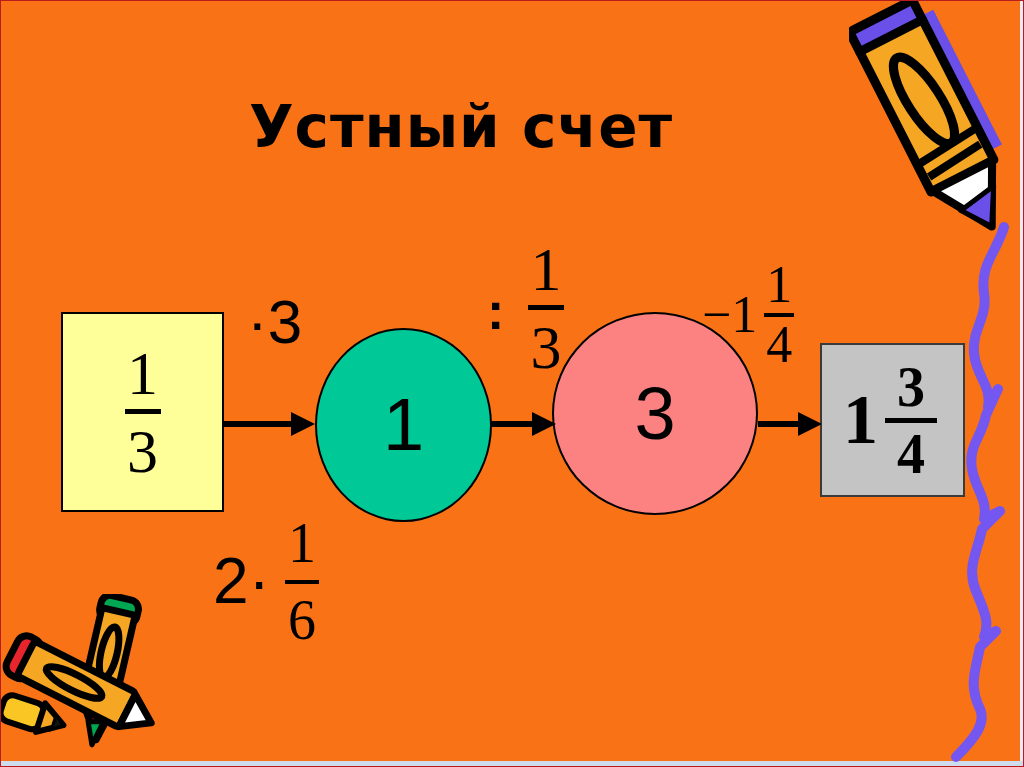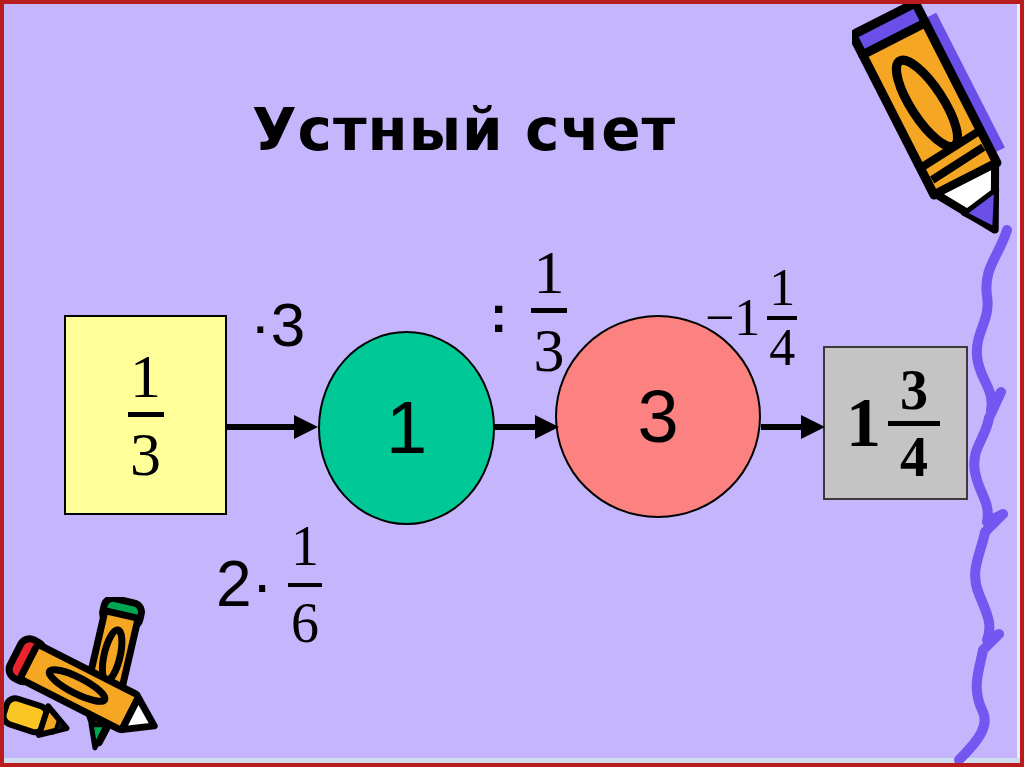--- a/index.html
+++ b/index.html
@@ -1,19 +1,19 @@
 <!DOCTYPE html>
 <html><head>
 <meta charset="utf-8">
 <style>
   html,body { margin:0; padding:0; background:#ffffff; }
   .slide {
-    position:relative; width:1024px; height:767px; background:#c4b5fd;
+    position:relative; width:1024px; height:767px; background:#f97316;
     overflow:hidden; font-family:"Liberation Sans", sans-serif; color:#000;
-    border:4px solid #b91c1c; box-sizing:border-box;
+    border:1px solid #b91c1c; box-sizing:border-box;
   }
   .edge-bottom { position:absolute; left:0; right:0; bottom:0; height:5px; background:#cfdcee; z-index:1; }
   .edge-right  { position:absolute; top:0; bottom:0; right:0; width:3px;  background:#e6edf8; z-index:1; }
 
   .title {
     position:absolute; left:0; top:92px; width:920px; text-align:center;
     font-family:"DejaVu Sans", sans-serif; font-weight:bold; font-size:58px;
     letter-spacing:1px; z-index:5;
   }
 

